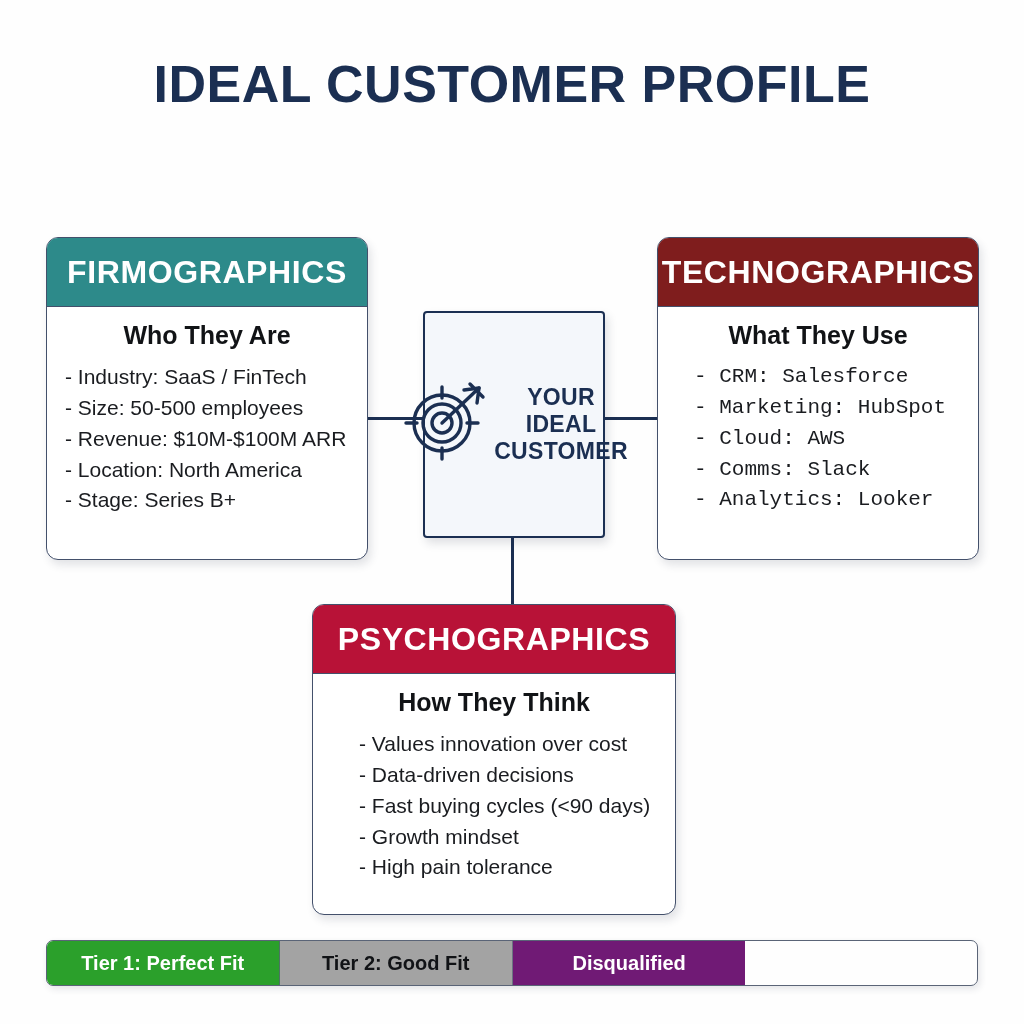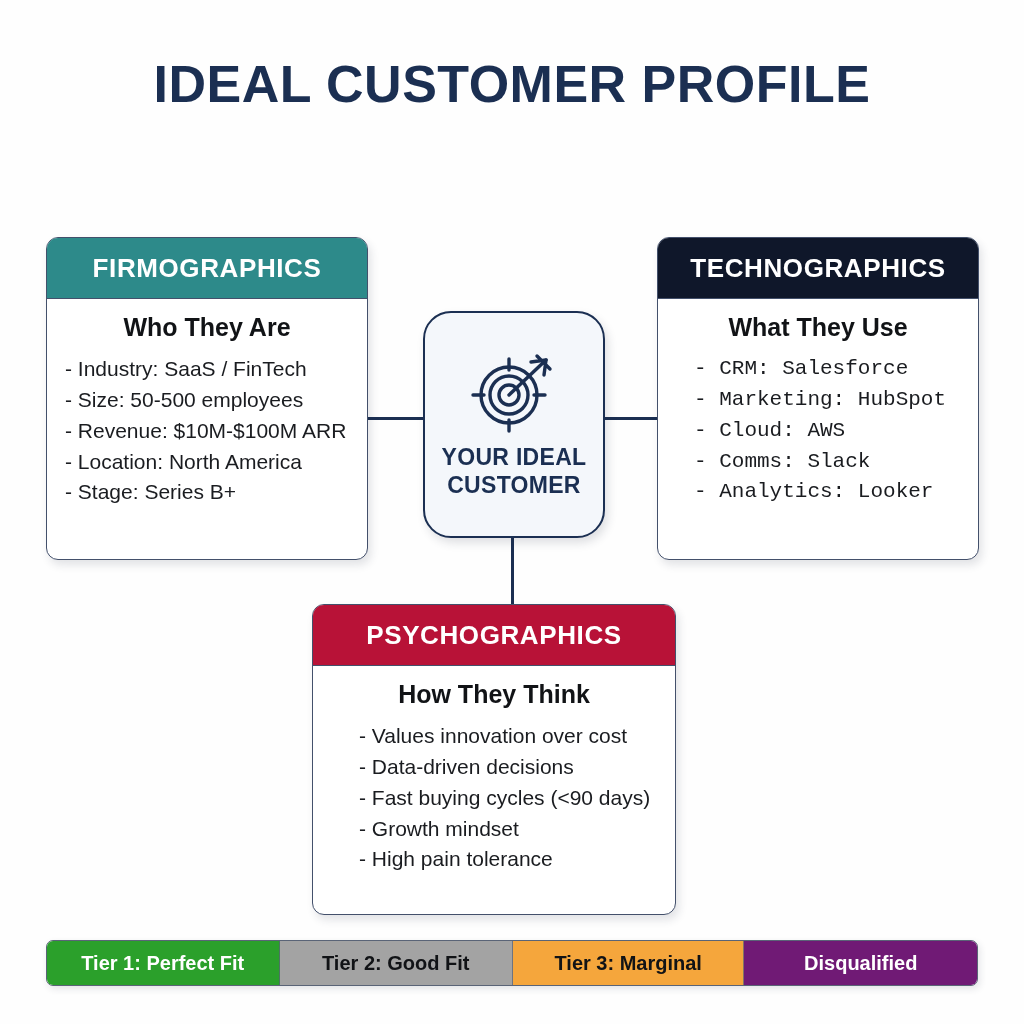--- a/index.html
+++ b/index.html
@@ -49,26 +49,26 @@
   .card {
     position: absolute;
     background: #ffffff;
     border: 1.6px solid #43506b;
     border-radius: 12px;
     box-shadow: 3px 5px 9px rgba(40, 50, 70, 0.13);
     overflow: hidden;
     box-sizing: border-box;
   }
   .card-header {
-    height: 61px;
+    height: 69px;
     display: flex;
     align-items: center;
     justify-content: center;
     color: #ffffff;
-    font-size: 26px;
+    font-size: 32px;
     font-weight: bold;
     letter-spacing: 0.6px;
     border-bottom: 1.6px solid #43506b;
     box-sizing: border-box;
   }
   .card-body {
     padding: 14px 12px 10px 12px;
   }
   .card-subtitle {
     text-align: center;
@@ -100,24 +100,24 @@
 
   
   #hub {
     position: absolute;
     left: 423px;
     top: 311px;
     width: 182px;
     height: 227px;
     background: #f4f7fb;
     border: 2px solid #1b2f52;
-    border-radius: 28px;
+    border-radius: 4px;
     box-shadow: 3px 5px 10px rgba(40, 50, 70, 0.15);
     display: flex;
-    flex-direction: column;
+    flex-direction: row;
     align-items: center;
     justify-content: center;
     box-sizing: border-box;
   }
   #hub .hub-icon { margin-bottom: 6px; }
   .hub-label {
     text-align: center;
     font-size: 23px;
     font-weight: bold;
     color: #1b2f52;
@@ -171,21 +171,21 @@
         <li>- Industry: SaaS / FinTech</li>
         <li>- Size: 50-500 employees</li>
         <li>- Revenue: $10M-$100M ARR</li>
         <li>- Location: North America</li>
         <li>- Stage: Series B+</li>
       </ul>
     </div>
   </div>
 
   <div class="card" id="card-techno">
-    <div class="card-header" style="background:#0f172a;">TECHNOGRAPHICS</div>
+    <div class="card-header" style="background:#7f1d1d;">TECHNOGRAPHICS</div>
     <div class="card-body">
       <div class="card-subtitle">What They Use</div>
       <ul class="card-list">
         <li>- CRM: Salesforce</li>
         <li>- Marketing: HubSpot</li>
         <li>- Cloud: AWS</li>
         <li>- Comms: Slack</li>
         <li>- Analytics: Looker</li>
       </ul>
     </div>
@@ -221,17 +221,16 @@
     </span>
     <div class="hub-label">
       <div>YOUR IDEAL</div>
       <div>CUSTOMER</div>
     </div>
   </div>
 
   <div id="legend">
     <div class="legend-seg" style="background:#2ba02b; color:#ffffff; width:25.0%;">Tier 1: Perfect Fit</div>
     <div class="legend-seg" style="background:#a3a3a3; color:#111316; width:25.1%;">Tier 2: Good Fit</div>
-    <div class="legend-seg" style="background:#f5a63c; color:#111316; width:24.9%;">Tier 3: Marginal</div>
     <div class="legend-seg" style="background:#701a75; color:#ffffff; width:25.0%;">Disqualified</div>
   </div>
 
 </div>
 
 </body></html>

